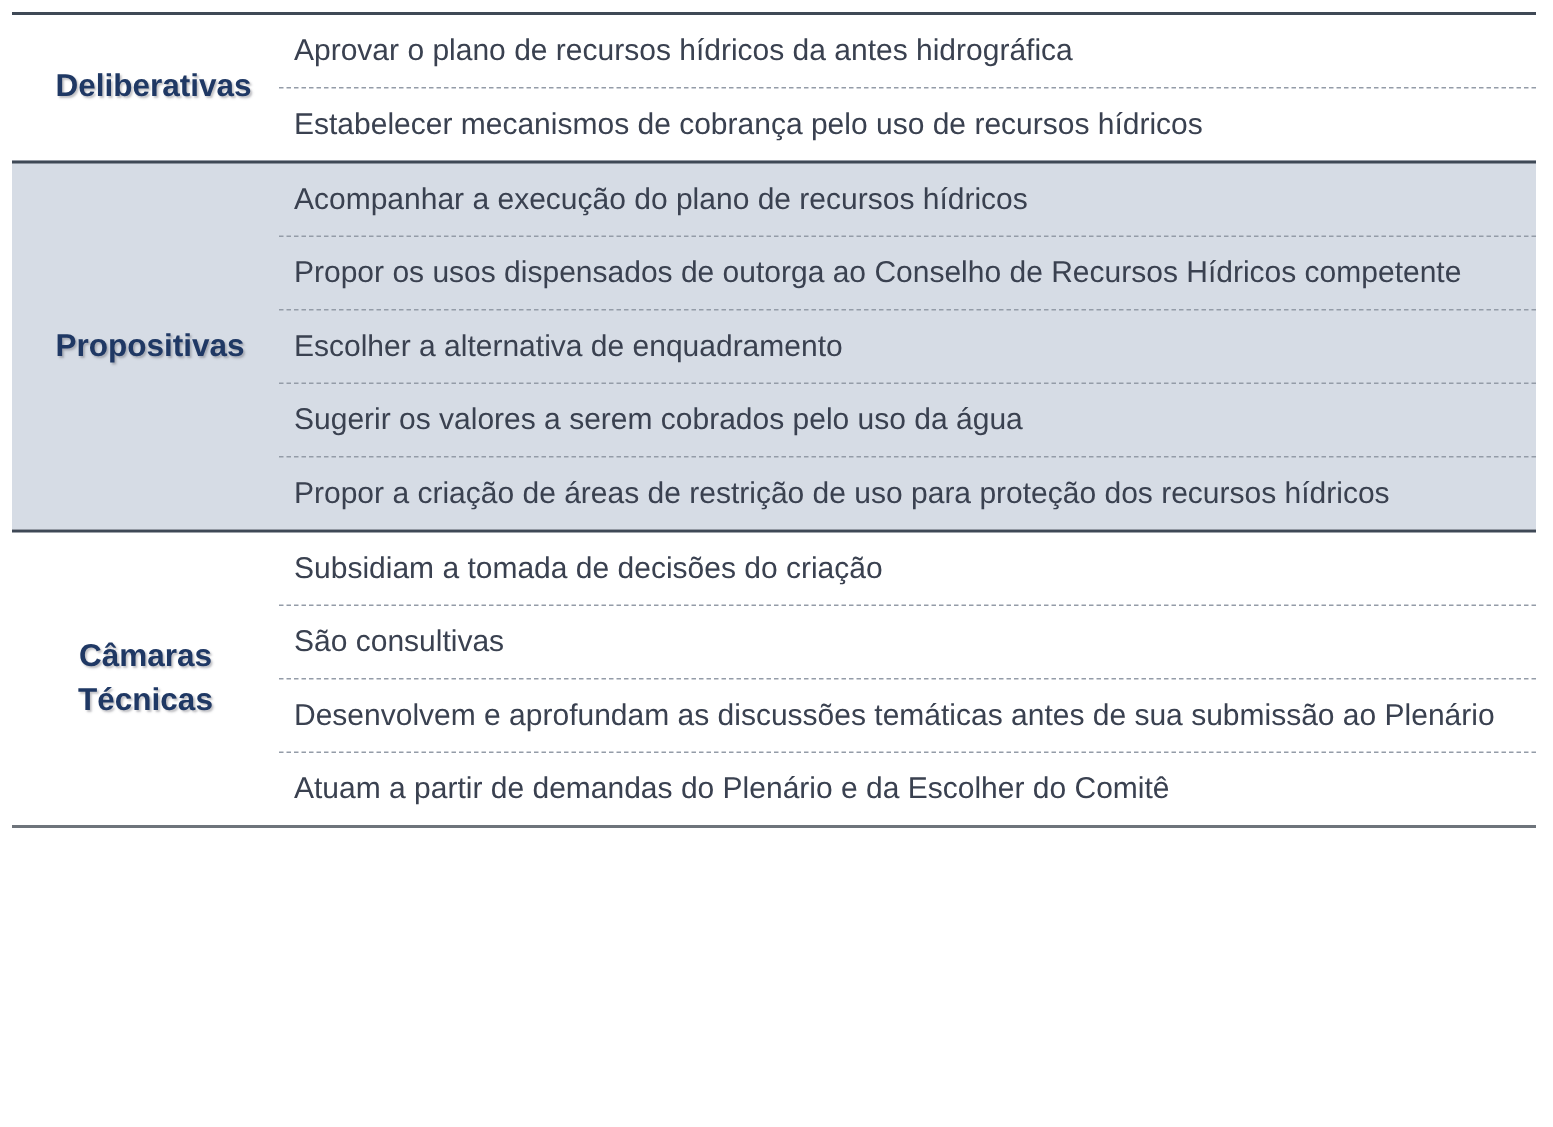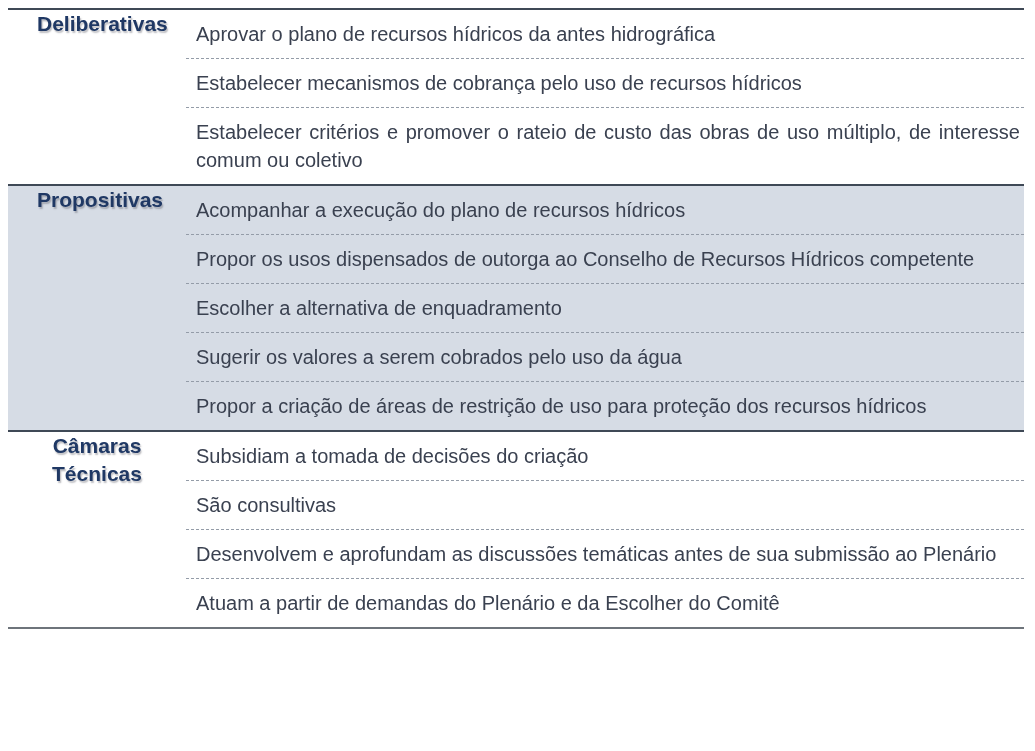--- a/index.html
+++ b/index.html
@@ -25,20 +25,21 @@
     grid-template-columns: 178px 1fr;
   }
   .sec + .sec {
     border-top: 2px solid #3f4956;
   }
   .sec.shaded {
     background: #d6dce5;
   }
   .label-cell {
     display: flex;
+    align-items: center;
     justify-content: center;
   }
   .sec-label {
     color: #1f3864;
     font-weight: bold;
     font-size: 21px;
     line-height: 1.35;
     text-align: center;
     max-width: 120px;
     text-shadow: 1.2px 1.6px 1.5px rgba(70,70,80,0.35);
@@ -69,23 +70,20 @@
     <section class="sec">
       <div class="label-cell">
         <span class="sec-label">Deliberativas</span>
       </div>
       <div class="rows">
         <div class="row">
           <p>Aprovar o plano de recursos hídricos da antes hidrográfica</p>
         </div>
         <div class="row">
           <p>Estabelecer  mecanismos de cobrança pelo uso de recursos hídricos</p>
-        </div>
-        <div class="row">
-          <p>Estabelecer critérios e promover o rateio de custo das obras de uso múltiplo, de interesse comum ou coletivo</p>
         </div>
       </div>
     </section>
 
     <section class="sec shaded">
       <div class="label-cell">
         <span class="sec-label">Propositivas</span>
       </div>
       <div class="rows">
         <div class="row">

